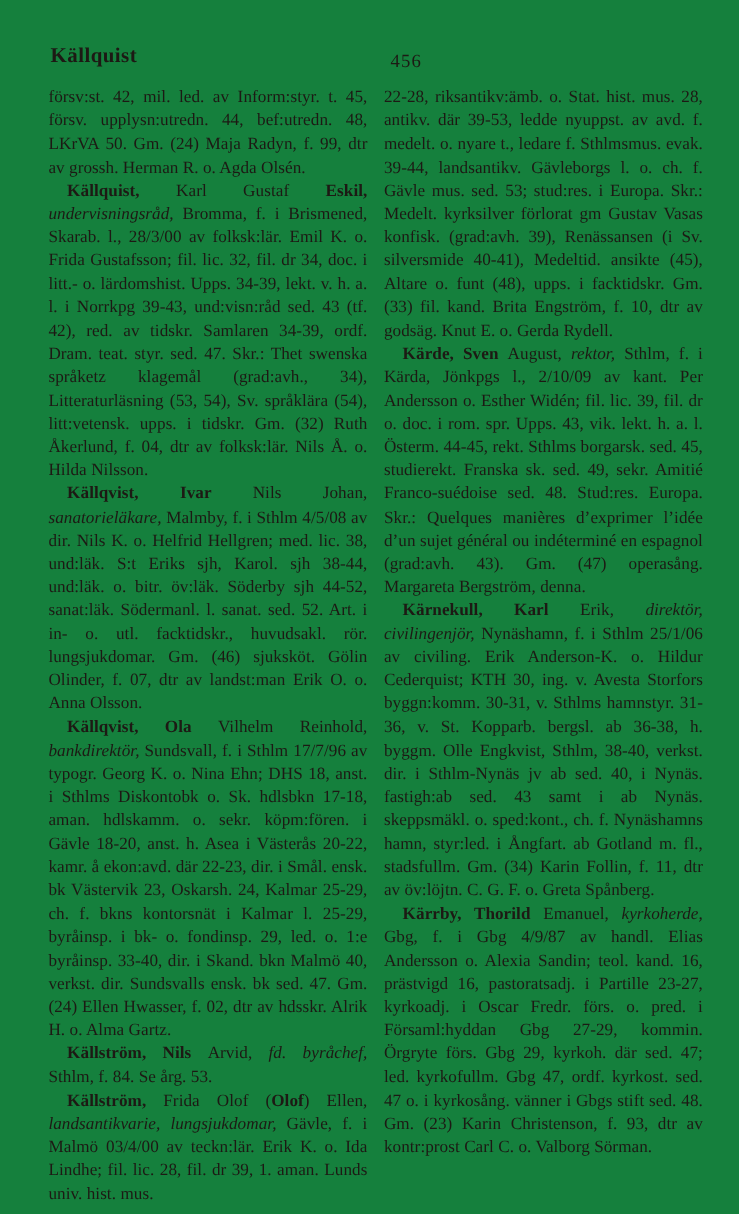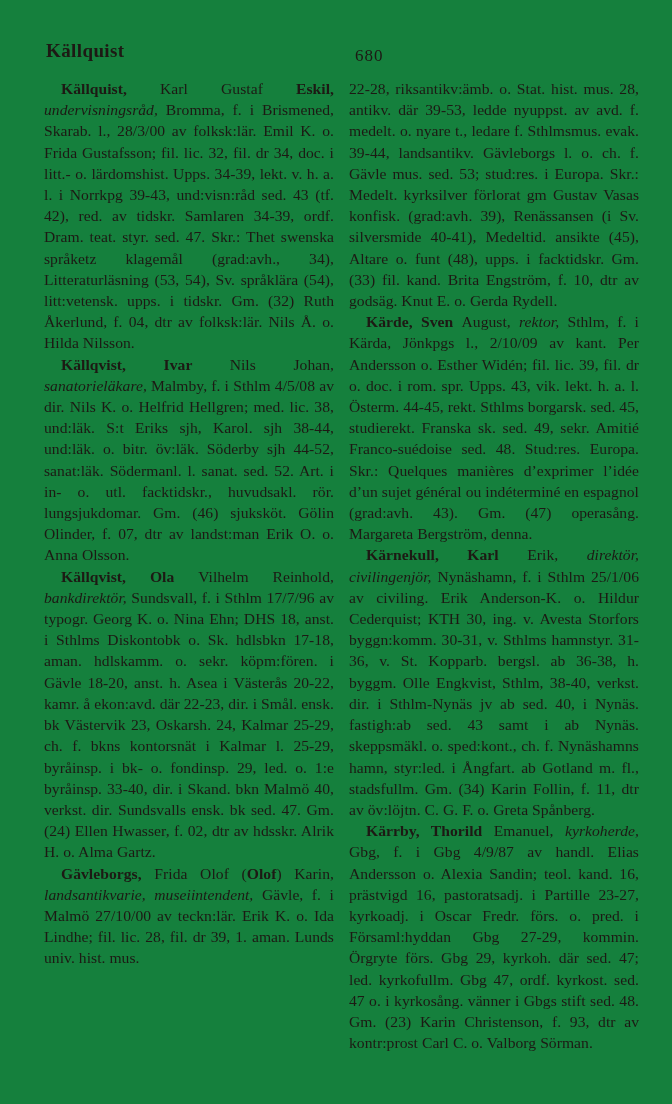--- a/index.html
+++ b/index.html
@@ -36,28 +36,30 @@
   p.indent{text-indent:17px;}
   .run-b{font-weight:bold;}
   .run-i{font-style:italic;}
 </style>
 </head>
 <body>
 
 <div class="page">
   <div class="running-header">
     <span class="header-keyword">Källquist</span>
-    <span class="page-number">680</span>
+    <span class="page-number">456</span>
   </div>
   <div class="columns">
     <div class="column">
+        <p class="para"><span class="run-p">försv:st. 42, mil. led. av Inform:styr. t. 45, försv. upplysn:utredn. 44, bef:utredn. 48, LKrVA 50. Gm. (24) Maja Radyn, f. 99, dtr av grossh. Herman R. o. Agda Olsén.</span></p>
         <p class="para indent"><span class="run-b">Källquist, </span><span class="run-p">Karl Gustaf </span><span class="run-b">Eskil, </span><span class="run-i">undervisningsråd, </span><span class="run-p">Bromma, f. i Brismened, Skarab. l., 28/3/00 av folksk:lär. Emil K. o. Frida Gustafsson; fil. lic. 32, fil. dr 34, doc. i litt.- o. lärdomshist. Upps. 34-39, lekt. v. h. a. l. i Norrkpg 39-43, und:visn:råd sed. 43 (tf. 42), red. av tidskr. Samlaren 34-39, ordf. Dram. teat. styr. sed. 47. Skr.: Thet swenska språketz klagemål (grad:avh., 34), Litteraturläsning (53, 54), Sv. språklära (54), litt:vetensk. upps. i tidskr. Gm. (32) Ruth Åkerlund, f. 04, dtr av folksk:lär. Nils Å. o. Hilda Nilsson.</span></p>
         <p class="para indent"><span class="run-b">Källqvist, Ivar </span><span class="run-p">Nils Johan, </span><span class="run-i">sanatorieläkare, </span><span class="run-p">Malmby, f. i Sthlm 4/5/08 av dir. Nils K. o. Helfrid Hellgren; med. lic. 38, und:läk. S:t Eriks sjh, Karol. sjh 38-44, und:läk. o. bitr. öv:läk. Söderby sjh 44-52, sanat:läk. Södermanl. l. sanat. sed. 52. Art. i in- o. utl. facktidskr., huvudsakl. rör. lungsjukdomar. Gm. (46) sjuksköt. Gölin Olinder, f. 07, dtr av landst:man Erik O. o. Anna Olsson.</span></p>
         <p class="para indent"><span class="run-b">Källqvist, Ola </span><span class="run-p">Vilhelm Reinhold, </span><span class="run-i">bankdirektör, </span><span class="run-p">Sundsvall, f. i Sthlm 17/7/96 av typogr. Georg K. o. Nina Ehn; DHS 18, anst. i Sthlms Diskontobk o. Sk. hdlsbkn 17-18, aman. hdlskamm. o. sekr. köpm:fören. i Gävle 18-20, anst. h. Asea i Västerås 20-22, kamr. å ekon:avd. där 22-23, dir. i Smål. ensk. bk Västervik 23, Oskarsh. 24, Kalmar 25-29, ch. f. bkns kontorsnät i Kalmar l. 25-29, byråinsp. i bk- o. fondinsp. 29, led. o. 1:e byråinsp. 33-40, dir. i Skand. bkn Malmö 40, verkst. dir. Sundsvalls ensk. bk sed. 47. Gm. (24) Ellen Hwasser, f. 02, dtr av hdsskr. Alrik H. o. Alma Gartz.</span></p>
-        <p class="para indent"><span class="run-b">Gävleborgs, </span><span class="run-p">Frida Olof (</span><span class="run-b">Olof</span><span class="run-p">) Karin, </span><span class="run-i">landsantikvarie, museiintendent, </span><span class="run-p">Gävle, f. i Malmö 27/10/00 av teckn:lär. Erik K. o. Ida Lindhe; fil. lic. 28, fil. dr 39, 1. aman. Lunds univ. hist. mus.</span></p>
+        <p class="para indent"><span class="run-b">Källström, Nils </span><span class="run-p">Arvid, </span><span class="run-i">fd. byråchef, </span><span class="run-p">Sthlm, f. 84. Se årg. 53.</span></p>
+        <p class="para indent"><span class="run-b">Källström, </span><span class="run-p">Frida Olof (</span><span class="run-b">Olof</span><span class="run-p">) Ellen, </span><span class="run-i">landsantikvarie, lungsjukdomar, </span><span class="run-p">Gävle, f. i Malmö 03/4/00 av teckn:lär. Erik K. o. Ida Lindhe; fil. lic. 28, fil. dr 39, 1. aman. Lunds univ. hist. mus.</span></p>
       </div>
     <div class="column">
         <p class="para"><span class="run-p">22-28, riksantikv:ämb. o. Stat. hist. mus. 28, antikv. där 39-53, ledde nyuppst. av avd. f. medelt. o. nyare t., ledare f. Sthlmsmus. evak. 39-44, landsantikv. Gävleborgs l. o. ch. f. Gävle mus. sed. 53; stud:res. i Europa. Skr.: Medelt. kyrksilver förlorat gm Gustav Vasas konfisk. (grad:avh. 39), Renässansen (i Sv. silversmide 40-41), Medeltid. ansikte (45), Altare o. funt (48), upps. i facktidskr. Gm. (33) fil. kand. Brita Engström, f. 10, dtr av godsäg. Knut E. o. Gerda Rydell.</span></p>
         <p class="para indent"><span class="run-b">Kärde, Sven </span><span class="run-p">August, </span><span class="run-i">rektor, </span><span class="run-p">Sthlm, f. i Kärda, Jönkpgs l., 2/10/09 av kant. Per Andersson o. Esther Widén; fil. lic. 39, fil. dr o. doc. i rom. spr. Upps. 43, vik. lekt. h. a. l. Österm. 44-45, rekt. Sthlms borgarsk. sed. 45, studierekt. Franska sk. sed. 49, sekr. Amitié Franco-suédoise sed. 48. Stud:res. Europa. Skr.: Quelques manières d’exprimer l’idée d’un sujet général ou indéterminé en espagnol (grad:avh. 43). Gm. (47) operasång. Margareta Bergström, denna.</span></p>
         <p class="para indent"><span class="run-b">Kärnekull, Karl </span><span class="run-p">Erik, </span><span class="run-i">direktör, civilingenjör, </span><span class="run-p">Nynäshamn, f. i Sthlm 25/1/06 av civiling. Erik Anderson-K. o. Hildur Cederquist; KTH 30, ing. v. Avesta Storfors byggn:komm. 30-31, v. Sthlms hamnstyr. 31-36, v. St. Kopparb. bergsl. ab 36-38, h. byggm. Olle Engkvist, Sthlm, 38-40, verkst. dir. i Sthlm-Nynäs jv ab sed. 40, i Nynäs. fastigh:ab sed. 43 samt i ab Nynäs. skeppsmäkl. o. sped:kont., ch. f. Nynäshamns hamn, styr:led. i Ångfart. ab Gotland m. fl., stadsfullm. Gm. (34) Karin Follin, f. 11, dtr av öv:löjtn. C. G. F. o. Greta Spånberg.</span></p>
         <p class="para indent"><span class="run-b">Kärrby, Thorild </span><span class="run-p">Emanuel, </span><span class="run-i">kyrkoherde, </span><span class="run-p">Gbg, f. i Gbg 4/9/87 av handl. Elias Andersson o. Alexia Sandin; teol. kand. 16, prästvigd 16, pastoratsadj. i Partille 23-27, kyrkoadj. i Oscar Fredr. förs. o. pred. i Församl:hyddan Gbg 27-29, kommin. Örgryte förs. Gbg 29, kyrkoh. där sed. 47; led. kyrkofullm. Gbg 47, ordf. kyrkost. sed. 47 o. i kyrkosång. vänner i Gbgs stift sed. 48. Gm. (23) Karin Christenson, f. 93, dtr av kontr:prost Carl C. o. Valborg Sörman.</span></p>
       </div>
   </div>
 </div>
 

